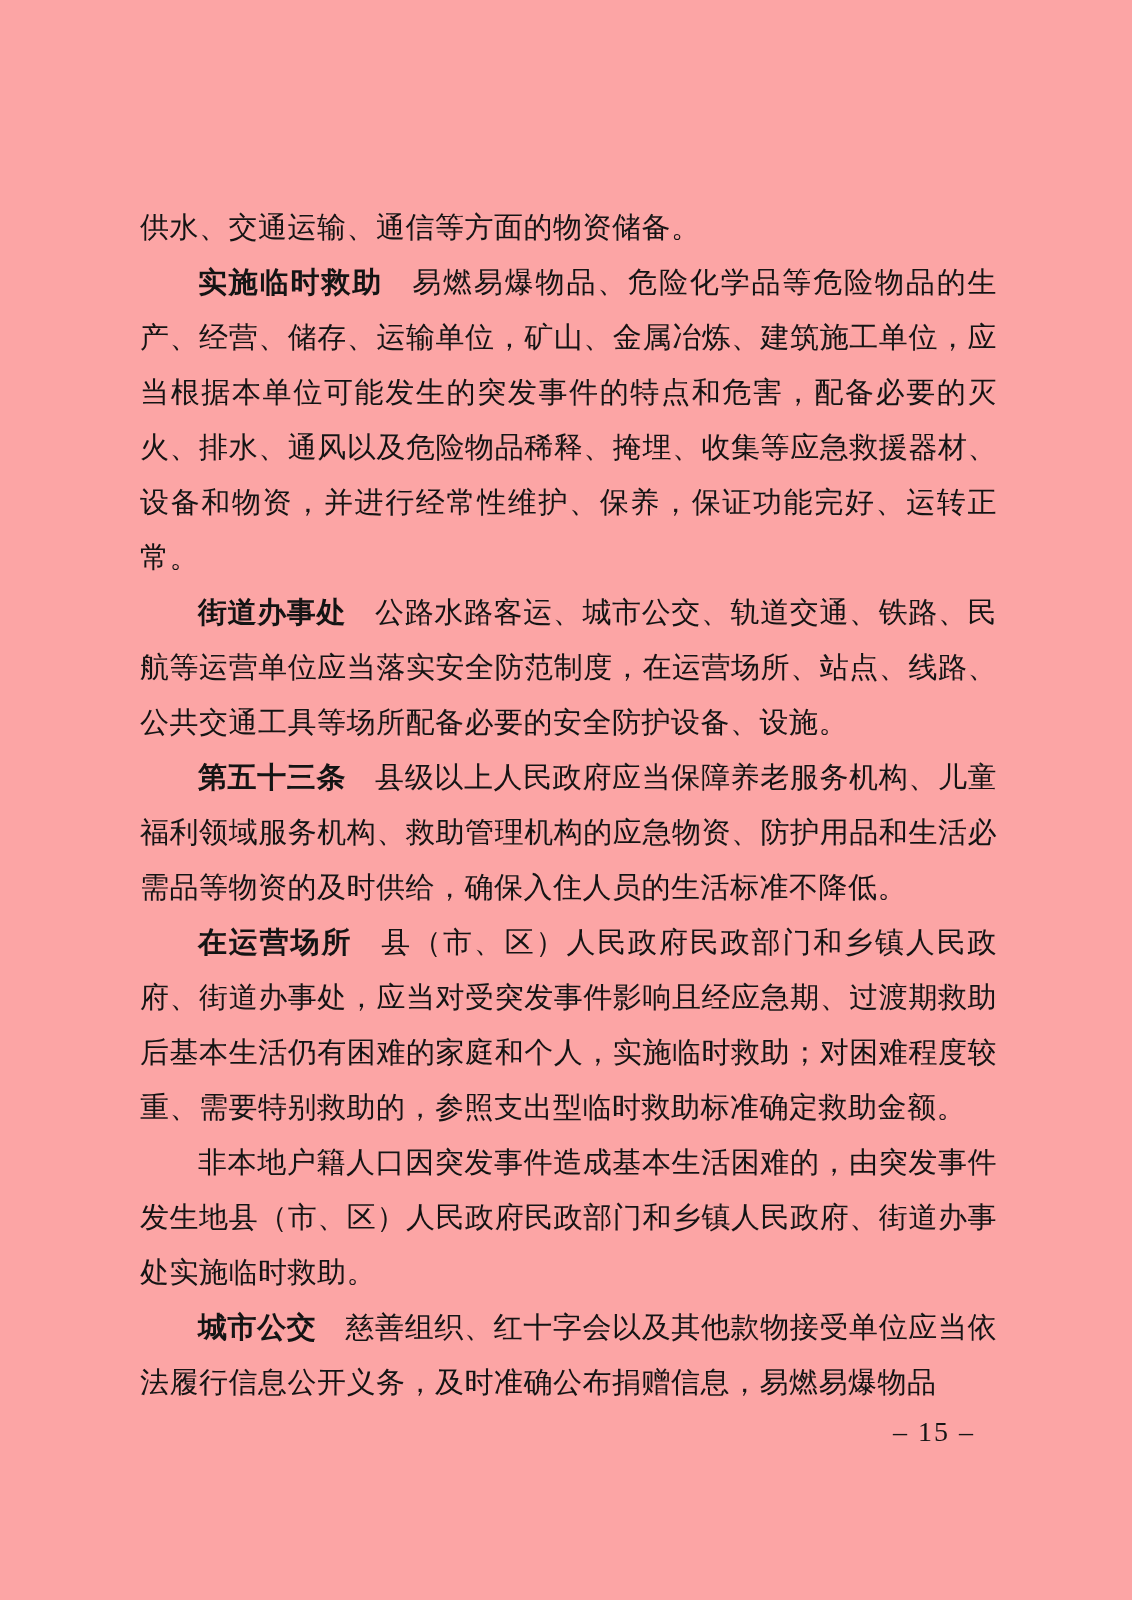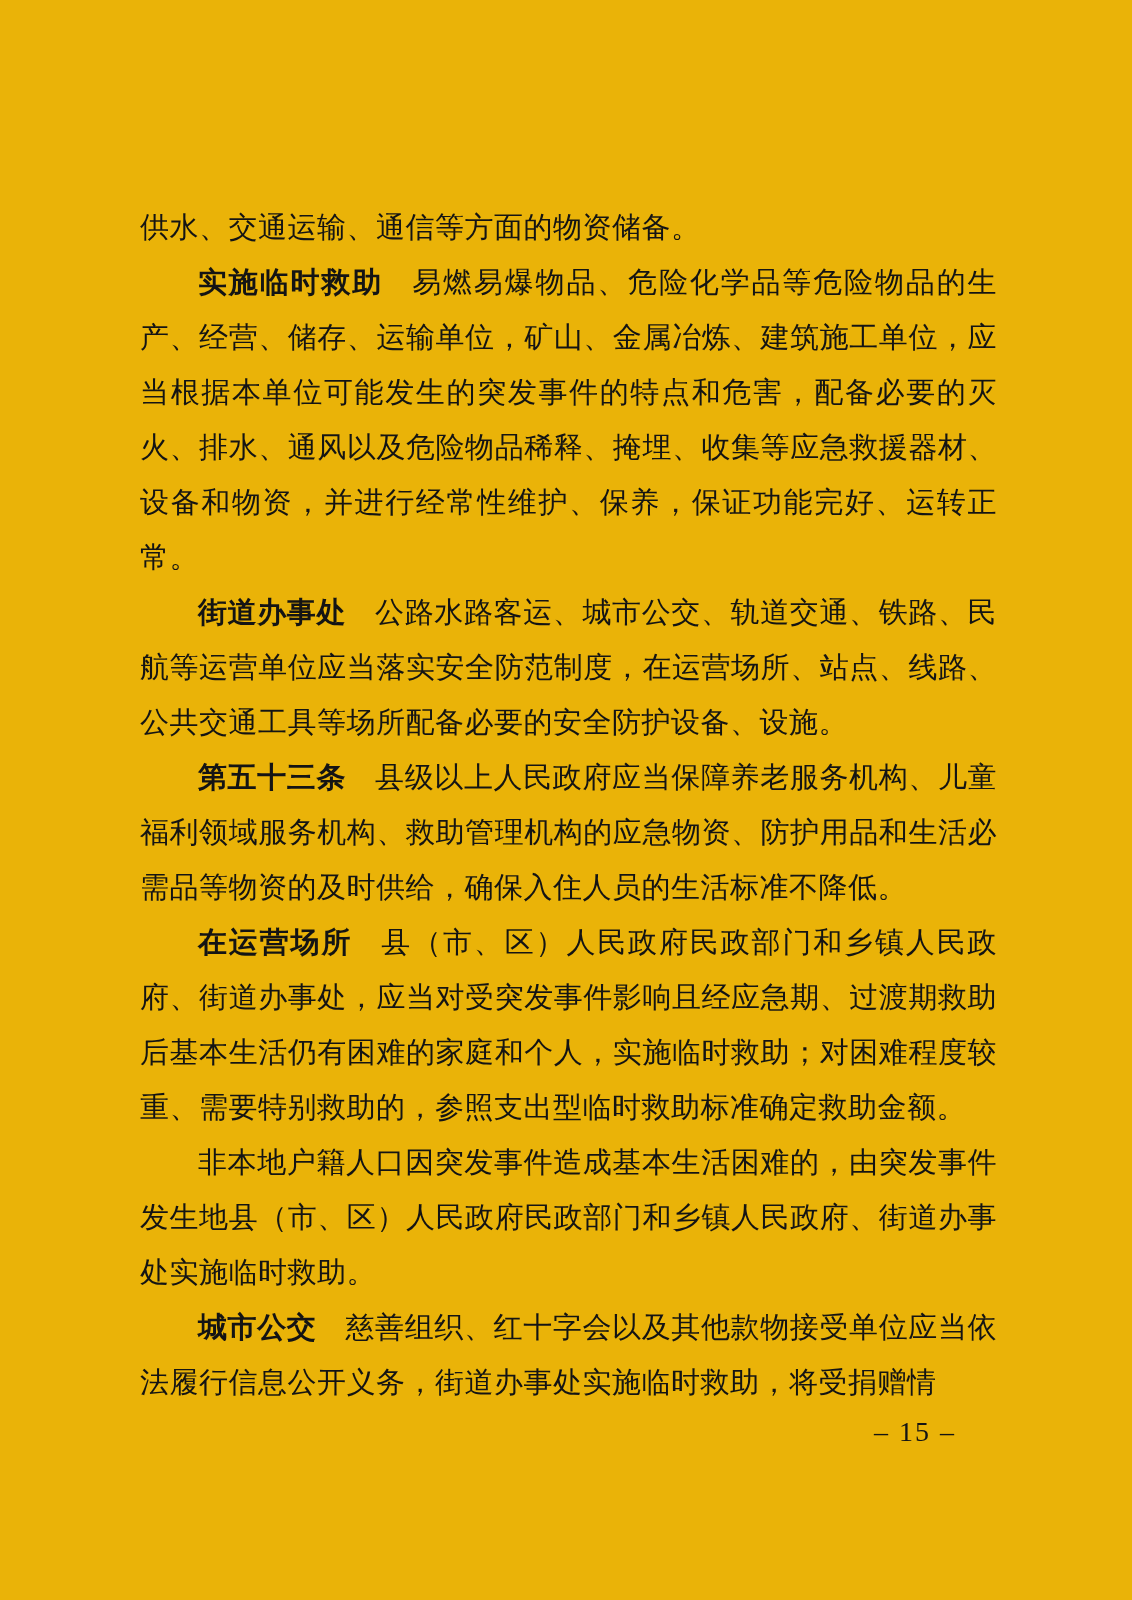--- a/index.html
+++ b/index.html
@@ -4,21 +4,21 @@
 <style>
   html, body {
     margin: 0;
     padding: 0;
     background: #ffffff;
   }
   .page {
     position: relative;
     width: 1132px;
     height: 1600px;
-    background: #eab308;
+    background: #fca5a5;
     overflow: hidden;
     font-family: "Liberation Serif", "DejaVu Serif", serif;
     color: #141414;
   }
   .content {
     position: absolute;
     left: 140px;
     top: 200px;
     width: 857px;
   }
@@ -40,21 +40,21 @@
     font-family: "Liberation Sans", "DejaVu Sans", sans-serif;
   }
   .art-heading:not(:empty) {
     margin-right: 1em;
   }
   .page-number {
     position: absolute;
     top: 1412px;
     left: 855px;
     width: 120px;
-    text-align: center;
+    text-align: right;
     font-size: 28px;
     line-height: 40px;
     letter-spacing: 2px;
     color: #141414;
   }
 </style>
 </head>
 <body>
 
 <div class="page">
@@ -65,18 +65,18 @@
     <p class="para"><span class="art-heading">实施临时救助</span><span>易燃易爆物品、危险化学品等危险物品的生产、经营、储存、运输单位，矿山、金属冶炼、建筑施工单位，应当根据本单位可能发生的突发事件的特点和危害，配备必要的灭火、排水、通风以及危险物品稀释、掩埋、收集等应急救援器材、设备和物资，并进行经常性维护、保养，保证功能完好、运转正常。</span></p>
 
     <p class="para"><span class="art-heading">街道办事处</span><span>公路水路客运、城市公交、轨道交通、铁路、民航等运营单位应当落实安全防范制度，在运营场所、站点、线路、公共交通工具等场所配备必要的安全防护设备、设施。</span></p>
 
     <p class="para"><span class="art-heading">第五十三条</span><span>县级以上人民政府应当保障养老服务机构、儿童福利领域服务机构、救助管理机构的应急物资、防护用品和生活必需品等物资的及时供给，确保入住人员的生活标准不降低。</span></p>
 
     <p class="para"><span class="art-heading">在运营场所</span><span>县（市、区）人民政府民政部门和乡镇人民政府、街道办事处，应当对受突发事件影响且经应急期、过渡期救助后基本生活仍有困难的家庭和个人，实施临时救助；对困难程度较重、需要特别救助的，参照支出型临时救助标准确定救助金额。</span></p>
 
     <p class="para"><span>非本地户籍人口因突发事件造成基本生活困难的，由突发事件发生地县（市、区）人民政府民政部门和乡镇人民政府、街道办事处实施临时救助。</span></p>
 
-    <p class="para"><span class="art-heading">城市公交</span><span>慈善组织、红十字会以及其他款物接受单位应当依法履行信息公开义务，街道办事处实施临时救助，将受捐赠情</span></p>
+    <p class="para"><span class="art-heading">城市公交</span><span>慈善组织、红十字会以及其他款物接受单位应当依法履行信息公开义务，及时准确公布捐赠信息，易燃易爆物品</span></p>
 
   </div>
 
   <div class="page-number">– 15 –</div>
 </div>
 
 </body></html>

